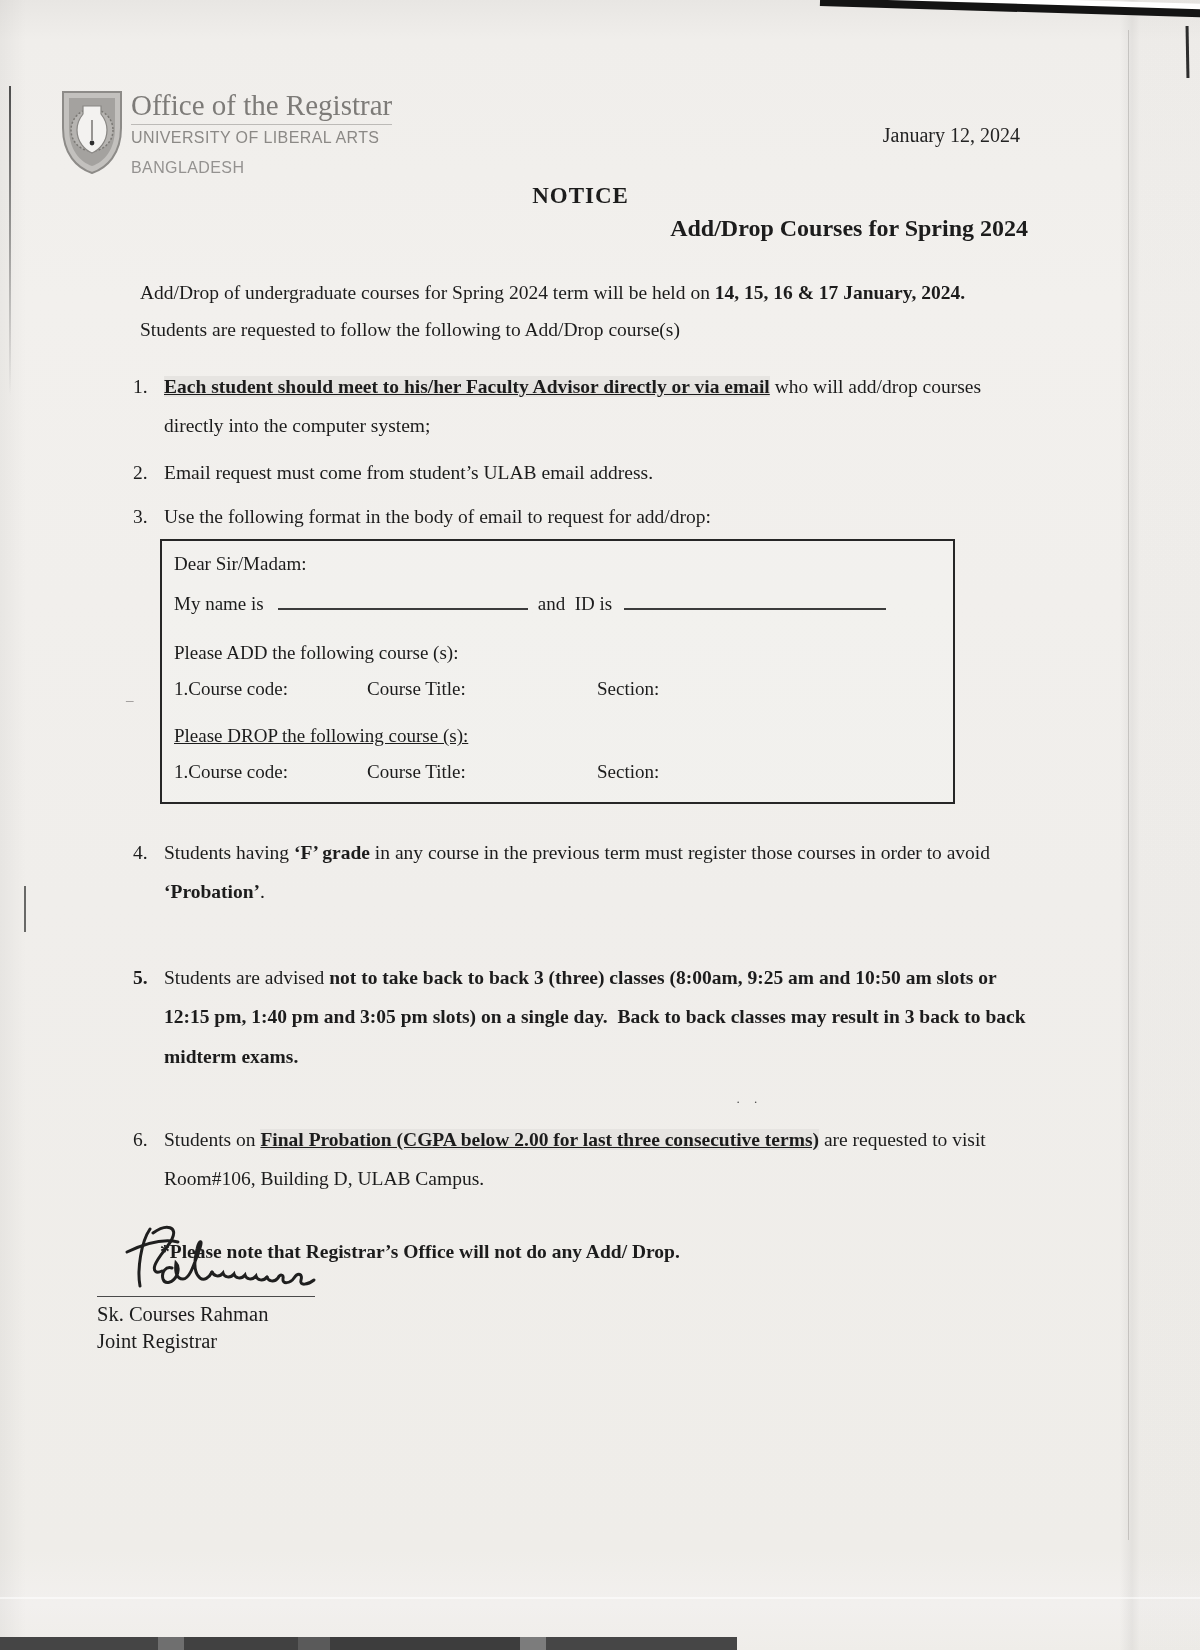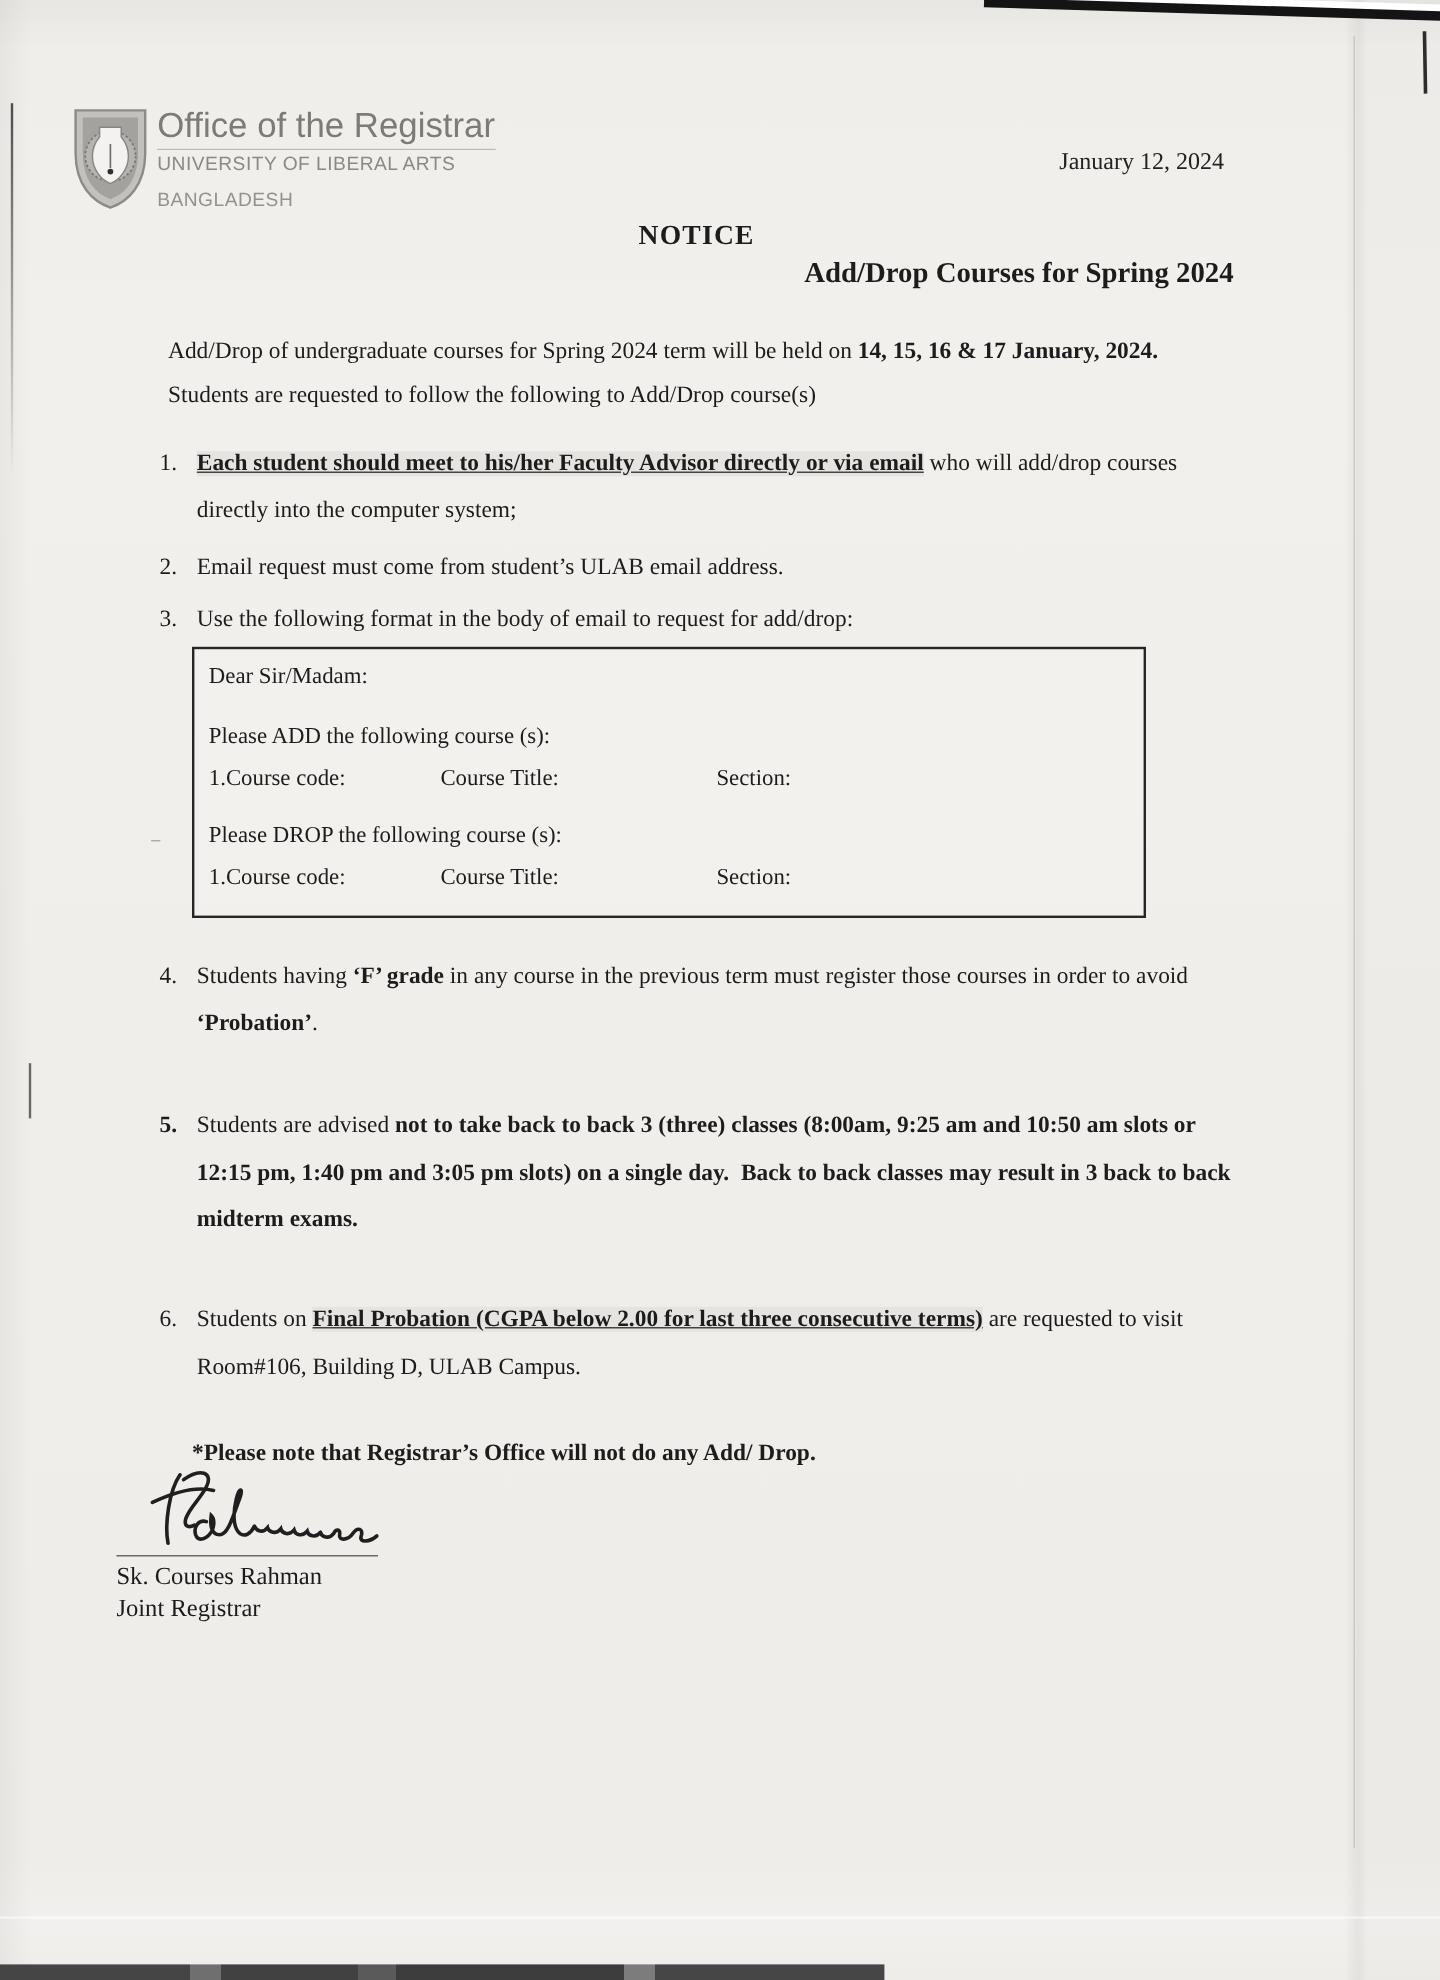--- a/index.html
+++ b/index.html
@@ -23,21 +23,21 @@
   .a-bottom-light{left:0;top:1597px;width:1200px;height:2px;background:rgba(255,255,255,0.55);}
   .a-bottom-bar{left:0;bottom:0;width:737px;height:13px;
     background:linear-gradient(90deg,#454545 0 158px,#6f6f6f 158px 184px,#414141 184px 298px,#5a5a5a 298px 330px,#3d3d3d 330px 520px,#7c7c7c 520px 546px,#464646 546px 737px);}
   .speck{position:absolute;color:#4c4c4c;font-size:13px;letter-spacing:5px;}
   .speck-dash{position:absolute;color:#8a8886;font-size:15px;}
   
   .header{position:absolute;top:88px;left:60px;display:flex;gap:7px;align-items:flex-start;}
   .logo{width:64px;height:88px;flex:0 0 auto;}
   .header-text{padding-top:2px;font-family:"Liberation Sans", sans-serif;}
   .office-name{font-size:29px;color:#7d7b78;font-weight:400;line-height:1.05;
-    border-bottom:1px solid #bcbab7;padding-bottom:4px;display:inline-block;}
+    border-bottom:1px solid #bcbab7;padding-bottom:4px;display:inline-block;font-family:Liberation Serif, serif;}
   .univ-name{font-size:16px;color:#8b8986;margin-top:4px;letter-spacing:0.4px;}
   .country-name{font-size:16px;color:#949290;margin-top:12px;letter-spacing:0.4px;}
   .date{position:absolute;top:124px;right:180px;font-size:20px;color:#232323;}
   
   .flow{position:absolute;top:183px;left:133px;width:895px;}
   .t{white-space:pre-wrap;}
   .title-line1{text-align:center;font-size:23px;font-weight:bold;letter-spacing:1px;}
   .title-line2{text-align:right;font-size:24px;font-weight:bold;margin-top:6px;}
   .intro{margin-top:32px;padding-left:7px;width:882px;font-size:19.5px;line-height:1.92;}
   .item{display:flex;font-size:19.5px;line-height:2.02;}
@@ -52,21 +52,21 @@
   .num-bold{font-weight:bold;}
   b.hl{background:#e6e4e1;text-decoration:underline;}
   
   .format-box{margin-left:27px;margin-top:3px;width:767px;border:2px solid #262626;
     padding:8px 12px 16px 12px;font-size:19px;line-height:1.55;background:rgba(255,255,255,0.12);}
   .fb-row{margin-top:0;}
   .fb-name-row{margin-top:6px;}
   .fb-cell-row{margin-top:18px;}
   .fb-add-head{margin-top:20px;}
   .fb-cols{margin-top:6px;display:flex;}
-  .fb-drop-head{margin-top:18px;}
+  .fb-drop-head{margin-top:18px;text-decoration:underline;}
   .blank{display:inline-block;border-bottom:2px solid #3c3c3c;height:23px;vertical-align:baseline;}
   .blank-name{width:250px;margin:0 10px 0 14px;}
   .blank-id{width:262px;margin-left:12px;}
   .blank-cell{width:258px;margin-left:46px;}
   .col-code{flex:0 0 193px;}
   .col-title{flex:0 0 230px;}
   
   .footnote{margin-top:42px;padding-left:27px;font-size:19.5px;font-weight:bold;}
   
   .signature{position:absolute;left:97px;top:1222px;}
@@ -126,20 +126,23 @@
       <span class="body t">Email request must come from student’s ULAB email address.</span>
     </div>
 
     <div class="item m-item3">
       <span class="num t">3.</span>
       <span class="body t">Use the following format in the body of email to request for add/drop:</span>
     </div>
 
     <div class="format-box">
       <div class="fb-row t">Dear Sir/Madam:</div>
+      <div class="fb-name-row">
+        <span class="t">My name is</span><span class="blank blank-name"></span><span class="t">and  ID is</span><span class="blank blank-id"></span>
+      </div>
       <div class="fb-add-head t">Please ADD the following course (s):</div>
       <div class="fb-cols">
         <span class="col-code t">1.Course code:</span>
         <span class="col-title t">Course Title:</span>
         <span class="col-section t">Section:</span>
       </div>
       <div class="fb-drop-head t">Please DROP the following course (s):</div>
       <div class="fb-cols">
         <span class="col-code t">1.Course code:</span>
         <span class="col-title t">Course Title:</span>

